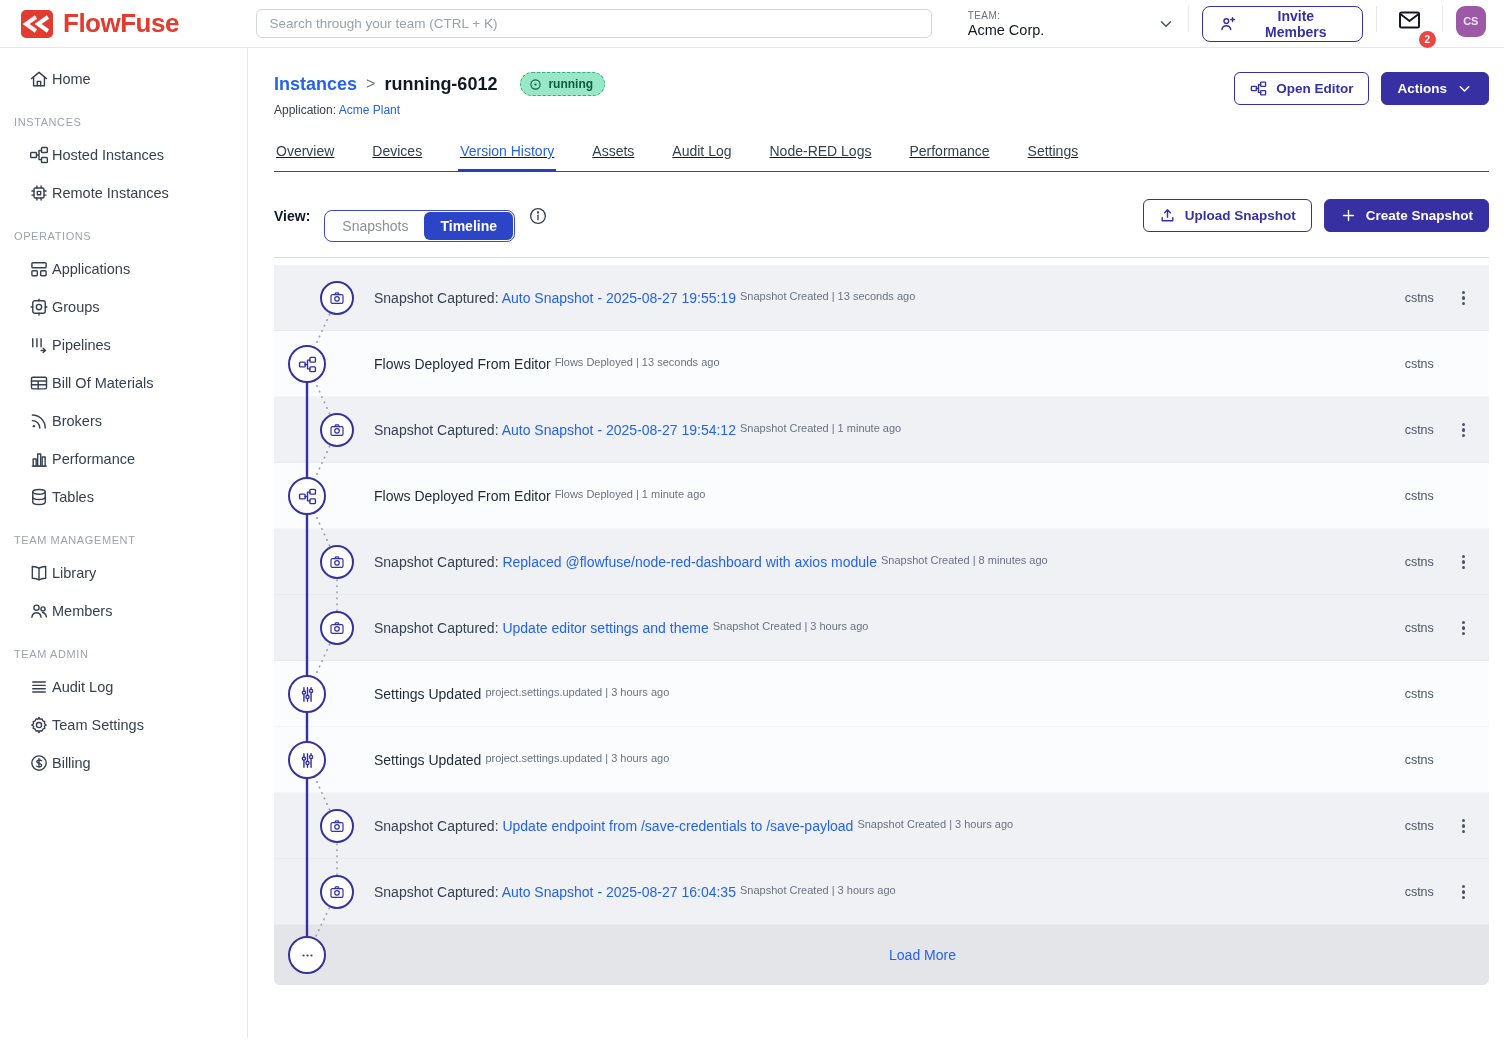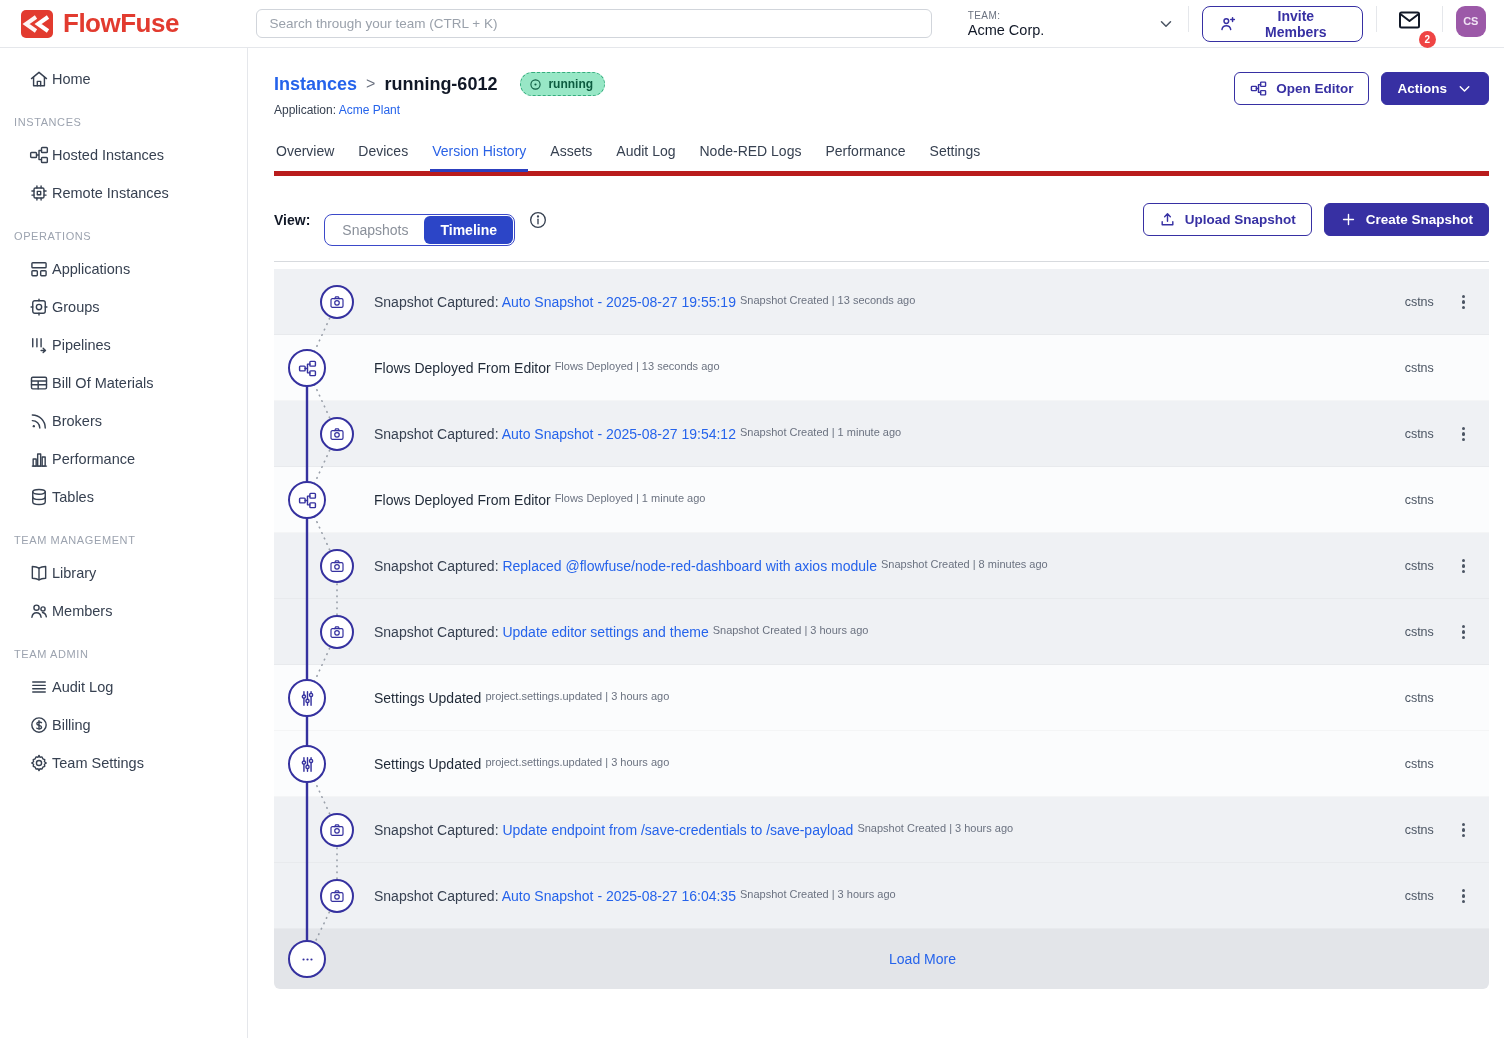--- a/index.html
+++ b/index.html
@@ -42,21 +42,21 @@
   .status-badge svg { width:13px; height:13px; stroke:#0c5c40; fill:none; stroke-width:2; }
   .app-line { margin-top:7px; font-size:12px; color:#374151; }
   .app-link { color:#2563eb; cursor:pointer; }
   .head-buttons { display:flex; gap:12px; }
   .btn { height:33px; border-radius:6px; font-size:13.5px; font-weight:bold; display:flex; align-items:center; gap:9px; padding:0 15px; cursor:pointer; font-family:"Liberation Sans",sans-serif; }
   .btn-outline { background:#fff; border:1px solid #3730a3; color:#3730a3; }
   .btn-solid { background:#3730a3; border:1px solid #3730a3; color:#fff; }
   .btn svg { width:17px; height:17px; stroke:currentColor; fill:none; stroke-width:2; stroke-linecap:round; stroke-linejoin:round; }
 
   
-  .tabs { display:flex; gap:20px; margin-top:17px; border-bottom:5px solid #b91c1c; }
+  .tabs { display:flex; gap:34px; margin-top:17px; border-bottom:1px solid #b91c1c;text-decoration:underline; }
   .tab { padding:9px 2px 10px; font-size:14px; color:#374151; border-bottom:3px solid transparent; margin-bottom:-1px; cursor:pointer; }
   .tab.active { color:#2a62e6; border-bottom-color:#2c3fbe; }
 
   
   .toolbar { display:flex; align-items:center; margin-top:17px; padding-bottom:15px; border-bottom:1px solid #d7dade; }
   .view-label { font-size:14px; font-weight:bold; color:#111827; margin-right:14px; }
   .toggle { display:flex; border:1.5px solid #3b49c9; border-radius:8px; background:#fff; padding:1px;margin-top:21px; }
   .toggle-seg { padding:6px 16px; font-size:14px; color:#8a909a; border-radius:6px; cursor:pointer; }
   .toggle-seg.active { background:#2c45c7; color:#fff; font-weight:bold; }
   .info-btn { margin-left:13px; cursor:pointer; }
@@ -241,31 +241,31 @@
     </div>
     <div class="nav-section">TEAM ADMIN</div>
     <div class="nav-item">
       <svg viewBox="0 0 24 24">
           <path d="M4.5 6h15M4.5 10h15M4.5 14h15M4.5 18h15"></path>
         </svg>
       <span>Audit Log</span>
     </div>
     <div class="nav-item">
       <svg viewBox="0 0 24 24">
+          <circle cx="12" cy="12" r="3.1"></circle>
+          <path d="M12 2.9l1.1 2.2 2.5-.4 1 2.3 2.3 1-.4 2.5 2.2 1.5-2.2 1.5.4 2.5-2.3 1-1 2.3-2.5-.4L12 21.1l-1.1-2.2-2.5.4-1-2.3-2.3-1 .4-2.5L3.3 12l2.2-1.5-.4-2.5 2.3-1 1-2.3 2.5.4z"></path>
+        </svg>
+      <span>Team Settings</span>
+    </div>
+    <div class="nav-item">
+      <svg viewBox="0 0 24 24">
           <circle cx="12" cy="12" r="8.6"></circle>
           <path d="M12 6.8v10.4M15 9.2c-2.4-1.6-5.6-.7-5.6 1.2 0 1.4 1.4 1.8 2.8 2.1 1.5.3 2.9.8 2.9 2.2 0 1.9-3.3 2.8-5.7 1.2"></path>
         </svg>
       <span>Billing</span>
-    </div>
-    <div class="nav-item">
-      <svg viewBox="0 0 24 24">
-          <circle cx="12" cy="12" r="3.1"></circle>
-          <path d="M12 2.9l1.1 2.2 2.5-.4 1 2.3 2.3 1-.4 2.5 2.2 1.5-2.2 1.5.4 2.5-2.3 1-1 2.3-2.5-.4L12 21.1l-1.1-2.2-2.5.4-1-2.3-2.3-1 .4-2.5L3.3 12l2.2-1.5-.4-2.5 2.3-1 1-2.3 2.5.4z"></path>
-        </svg>
-      <span>Team Settings</span>
     </div>
   </div>
 
   <div class="main">
     <div class="page-head">
       <div>
         <div class="breadcrumb">
           <span class="crumb-link">Instances</span>
           <span class="crumb-sep">&gt;</span>
           <span class="crumb-current">running-6012</span>

